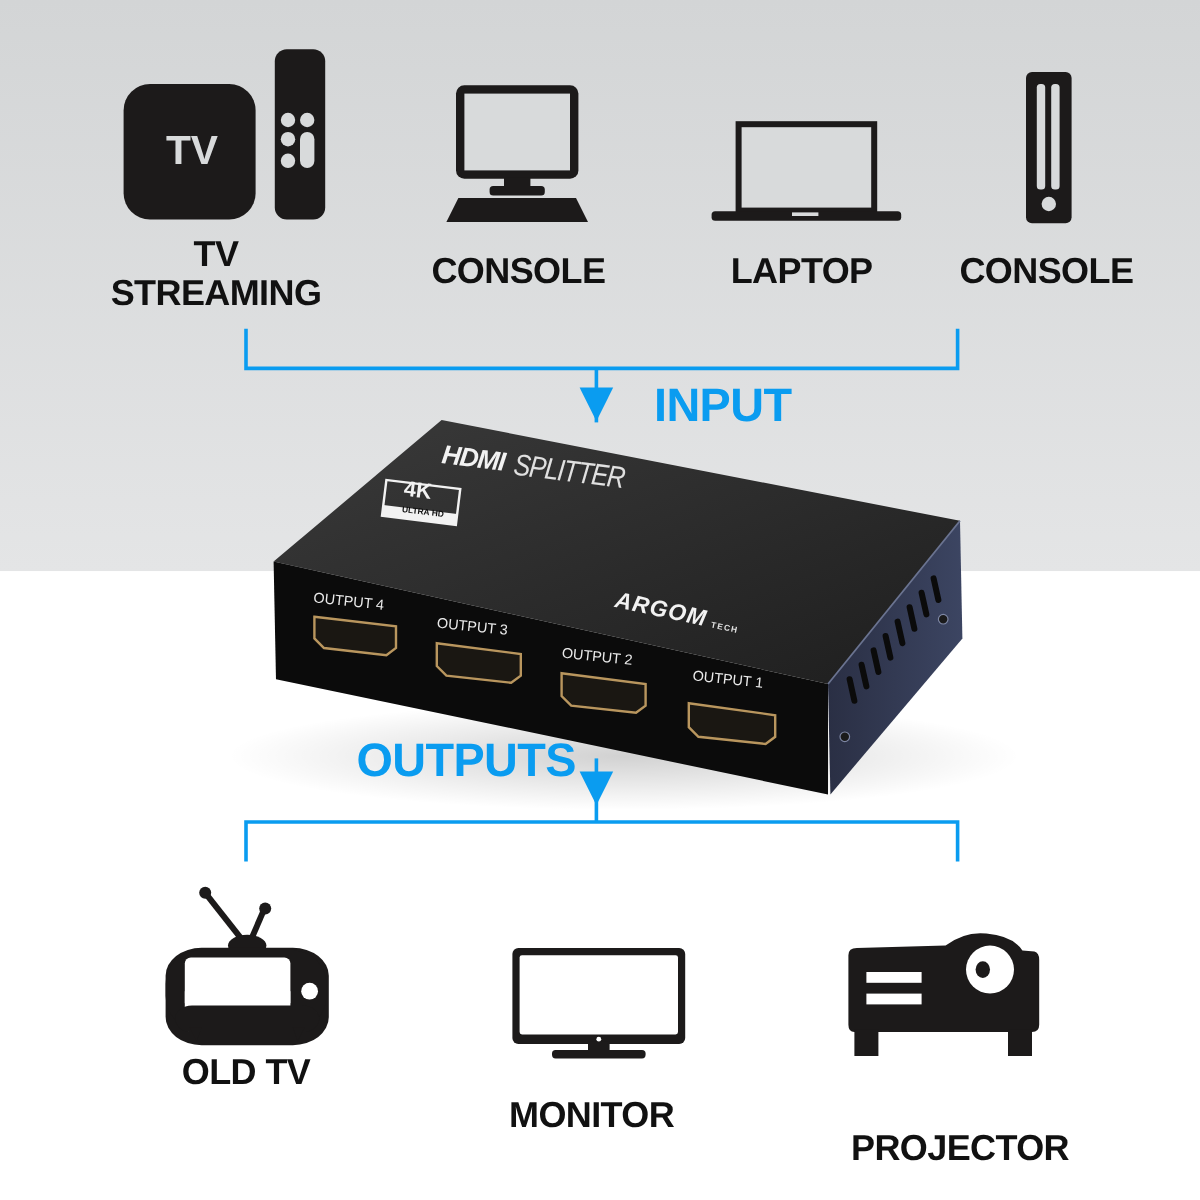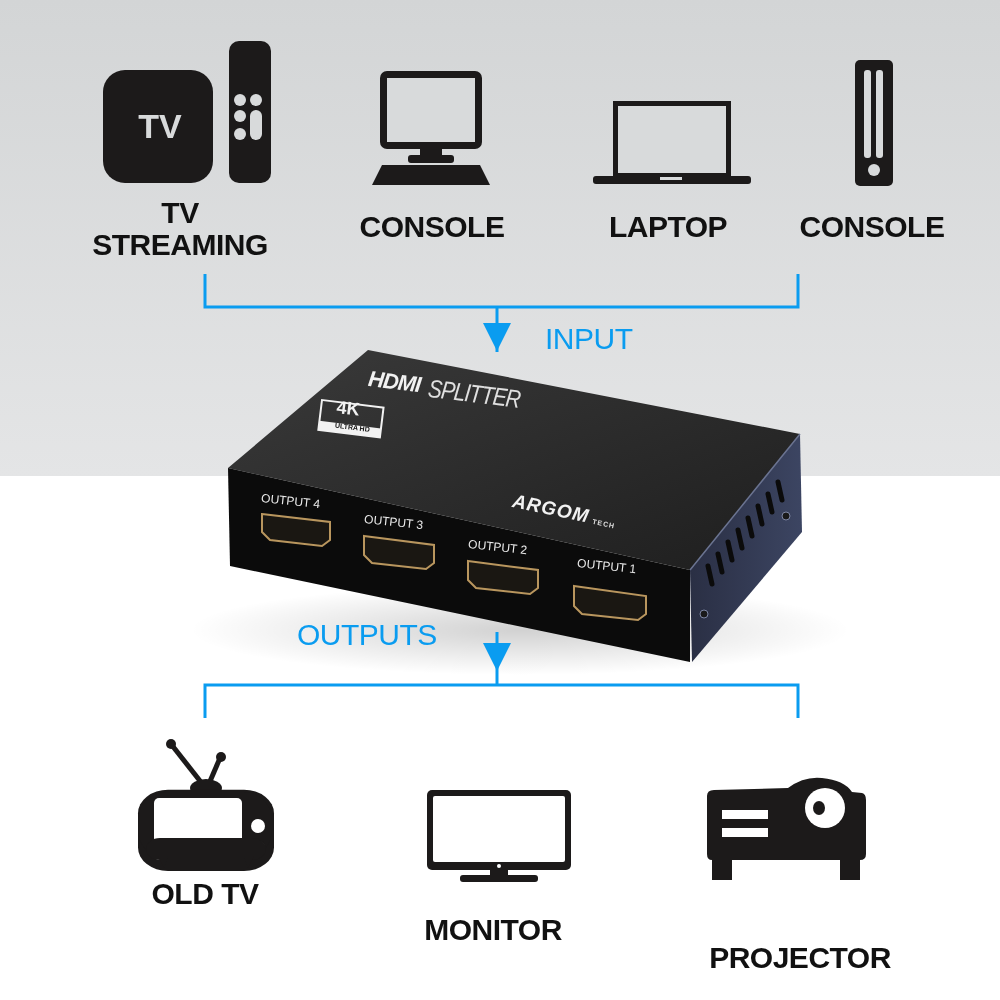--- a/index.html
+++ b/index.html
@@ -1,21 +1,21 @@
 <!DOCTYPE html>
 <html><head>
 <meta charset="utf-8">
 <style>
   html,body{margin:0;padding:0;}
   body{width:1000px;height:1000px;position:relative;overflow:hidden;font-family:"Liberation Sans",sans-serif;background:#ffffff;}
   .bg-top{position:absolute;left:0;top:0;width:1000px;height:476px;background:linear-gradient(#d3d5d6,#e4e5e6);}
   .bg-bottom{position:absolute;left:0;top:476px;width:1000px;height:524px;background:#ffffff;}
   .abs{position:absolute;}
   .label{position:absolute;font-weight:bold;color:#111;text-align:center;font-size:30px;line-height:32px;letter-spacing:-0.5px;}
-  .blue-label{position:absolute;font-weight:normal;color:#0a9cf0;font-size:30px;line-height:32px;letter-spacing:-0.5px;}
+  .blue-label{position:absolute;font-weight:bold;color:#0a9cf0;font-size:39px;line-height:32px;letter-spacing:-0.5px;}
   svg{position:absolute;overflow:visible;}
 </style>
 </head>
 <body>
 
 <div class="bg-top"></div>
 <div class="bg-bottom"></div>
 
 <svg style="left:100px;top:40px;" width="180" height="150" viewBox="0 0 180 150">
   <rect x="3" y="30" width="110" height="113" rx="22" fill="#1c1a1a"></rect>

